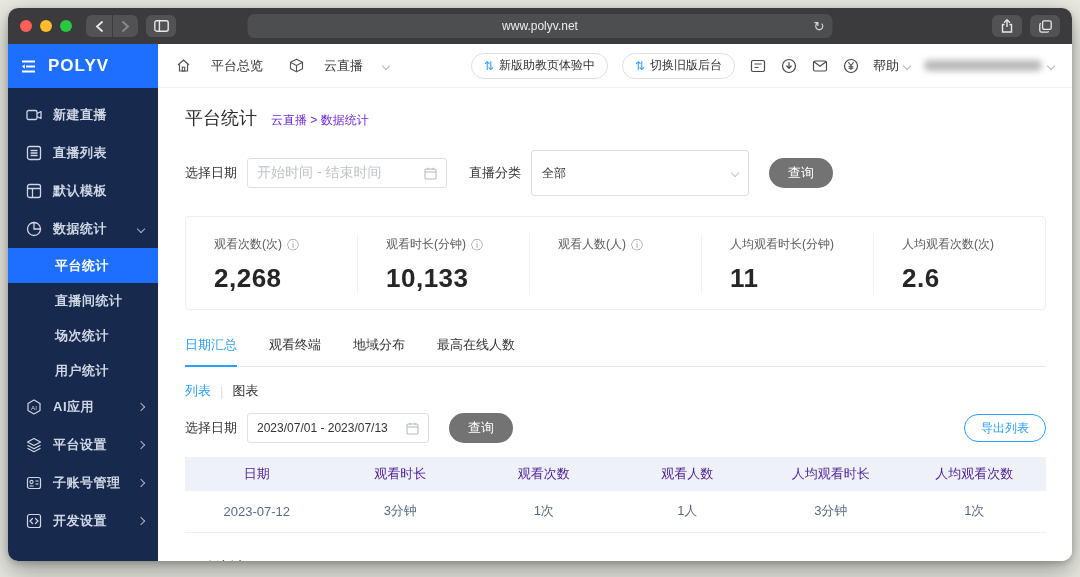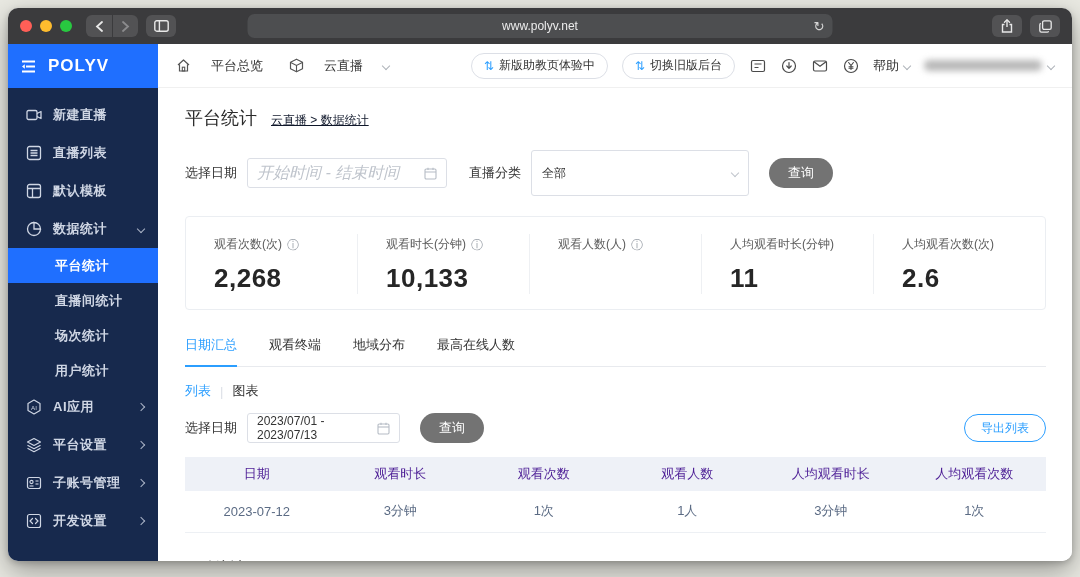--- a/index.html
+++ b/index.html
@@ -53,29 +53,29 @@
   .pillbtn{ height:26px; border:1px solid #dcdfe6; border-radius:13px; display:flex; align-items:center; padding:0 12px; gap:5px; font-size:12px; color:#333; background:#fff; cursor:pointer; white-space:nowrap; }
   .pillbtn .swap{ color:#2b9eff; font-size:12px; }
   .hicon{ width:17px; height:17px; display:flex; align-items:center; justify-content:center; color:#4a4a4a; cursor:pointer; }
   .help{ display:flex; align-items:center; gap:5px; color:#333; cursor:pointer; }
   .acct{ display:flex; align-items:center; gap:6px; cursor:pointer; }
   .blurname{ width:118px; height:11px; border-radius:5px; background:#b9b9b9; filter:blur(3px); }
   
   .main{ flex:1; overflow:hidden; padding:18px 26px 0 27px; }
   .titlerow{ display:flex; align-items:baseline; gap:14px; }
   .pagetitle{ font-size:18px; color:#2b2b2b; }
-  .crumb{ font-size:12px; color:#0f172a;text-decoration:underline; }
+  .crumb{ font-size:12px; color:#6d28d9; }
   .filters{ display:flex; align-items:center; margin-top:20px; font-size:13px; color:#333; }
   .flabel{ margin-right:10px; }
   .inputbox{ height:30px; border:1px solid #dcdfe6; border-radius:3px; display:flex; align-items:center; padding:0 9px; background:#fff; cursor:text; }
-  .inputbox .ph{ font-size:16px; color:#bfc4cc;font-style:italic; }
+  .inputbox .ph{ font-size:14px; color:#bfc4cc; }
   .inputbox .val{ font-size:12px; color:#333; }
   .inputbox .cal{ margin-left:auto; }
   .datebox1{ width:200px; margin-right:22px; }
-  .datebox2{ width:153px; }
+  .datebox2{ width:182px;text-align:center; }
   .selectbox{ width:218px; height:46px; border:1px solid #dcdfe6; border-radius:3px; display:flex; align-items:center; padding:0 10px; cursor:pointer; }
   .selectbox .sval{ font-size:12px; color:#333; }
   .selectbox .tail{ margin-left:auto; color:#b0b6bf; }
   .querybtn{ height:30px; min-width:64px; padding:0 18px; margin-left:20px; border:none; border-radius:15px; background:#737373; color:#fff; font-size:13px; cursor:pointer; font-family:inherit; }
   
   .statcard{ margin-top:20px; border:1px solid #ebeef2; border-radius:4px; display:flex; padding:17px 0 15px 0; }
   .stat{ flex:1; padding:2px 10px 0 28px; border-left:1px solid #eef0f3; }
   .stat:first-child{ border-left:none; }
   .stat .slabel{ font-size:12px; color:#5c5c5c; display:flex; align-items:center; gap:5px; }
   .info-i{ color:#9aa0a8; font-size:12px; line-height:1; }

